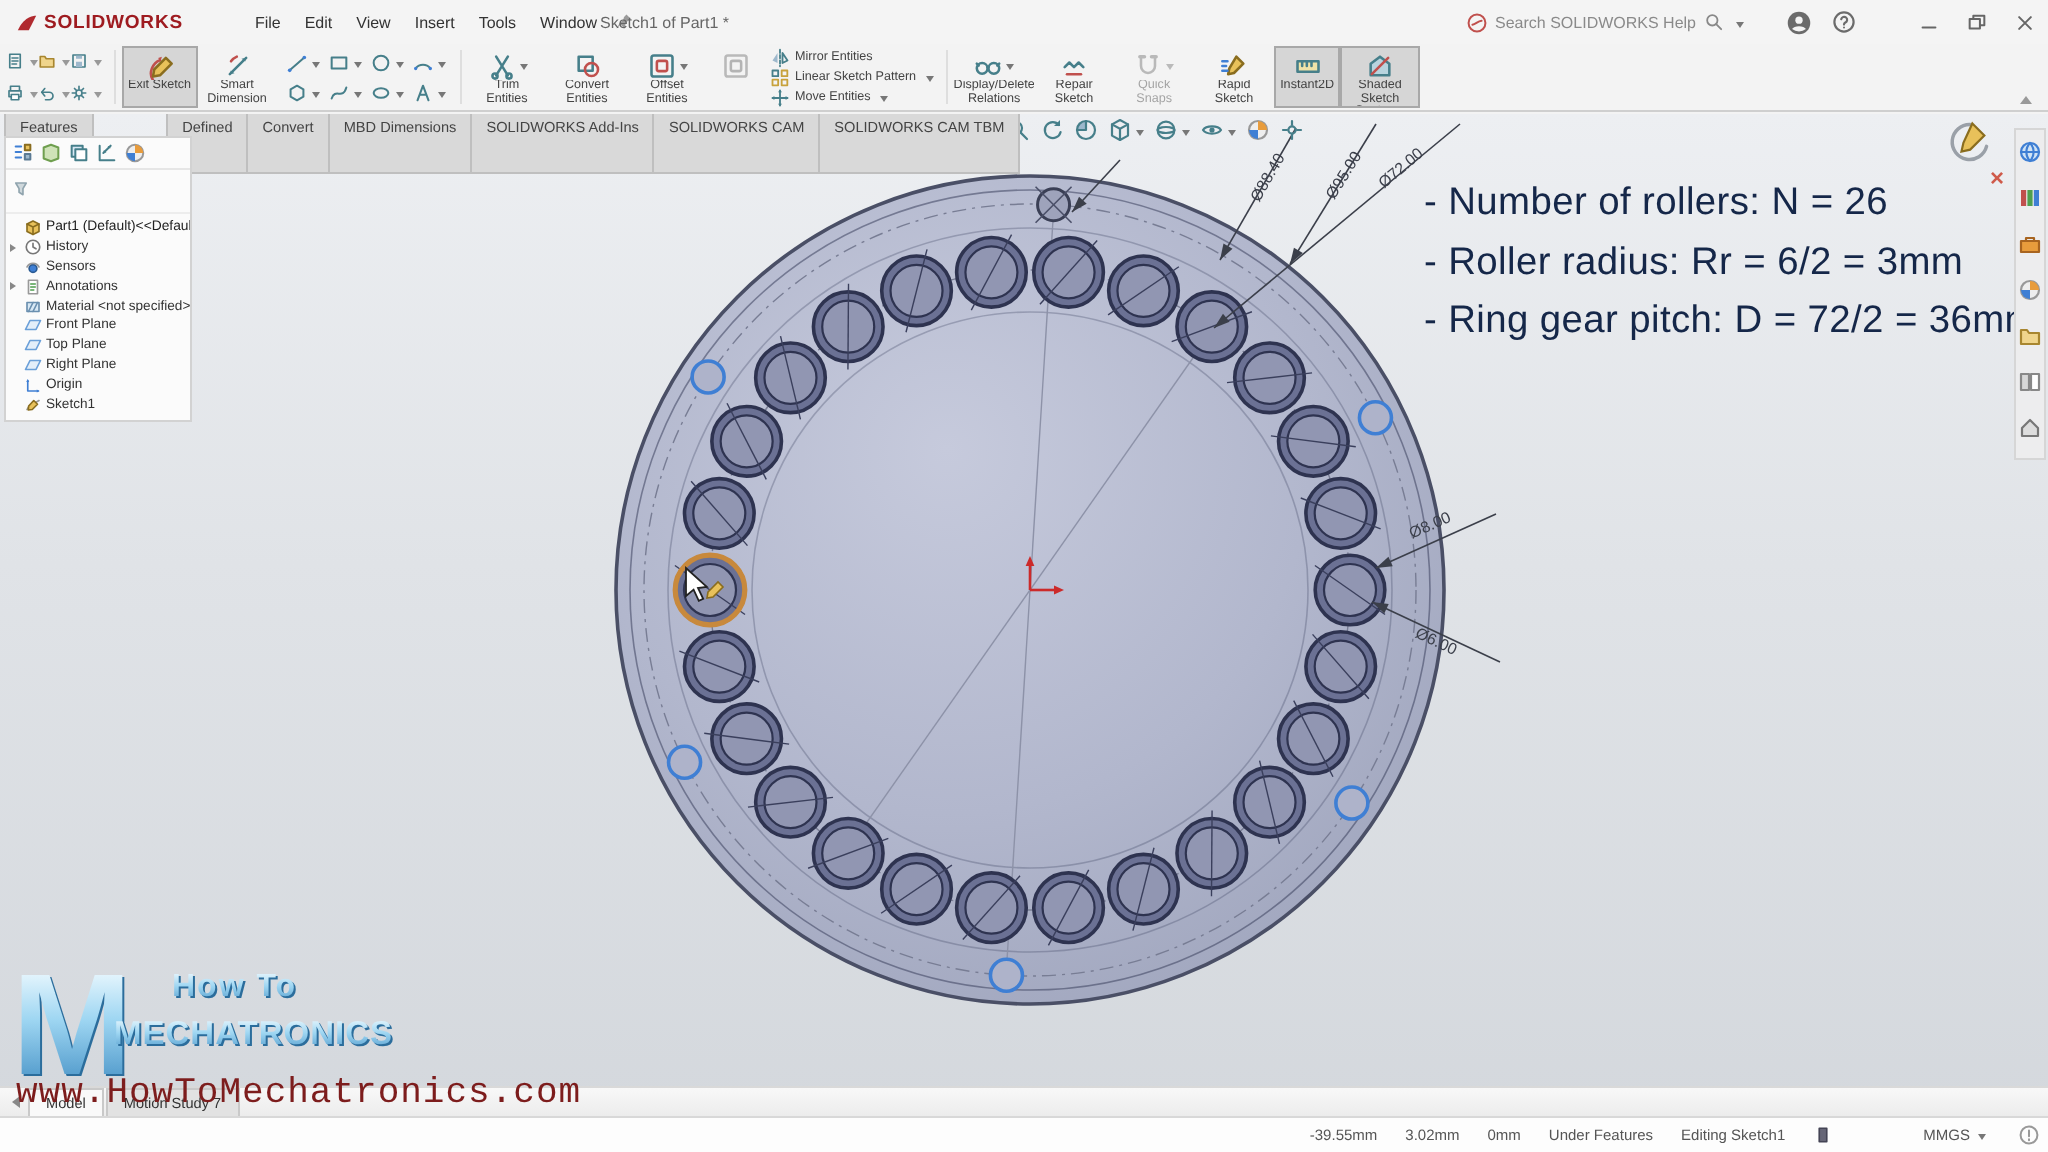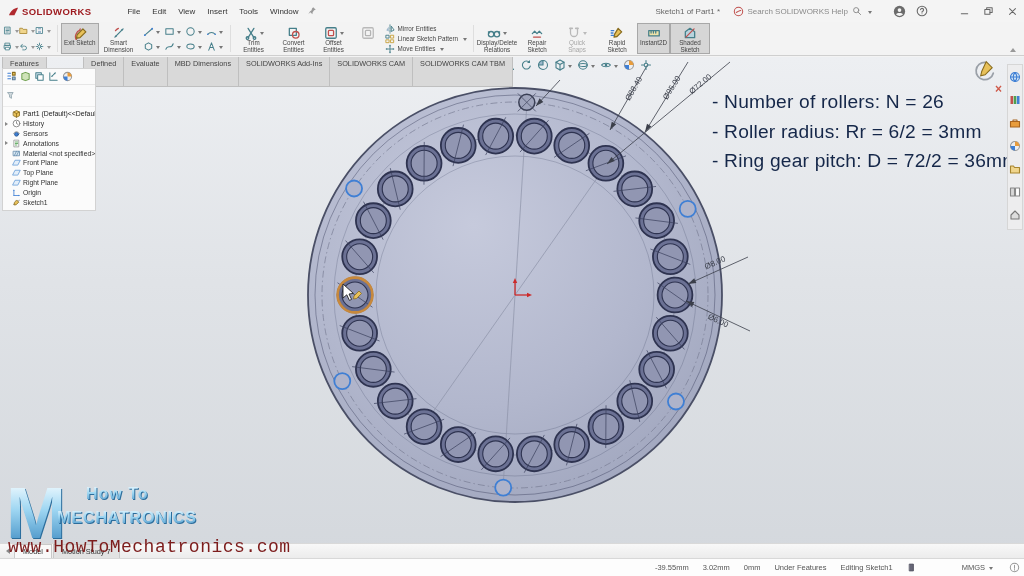--- a/index.html
+++ b/index.html
@@ -8,21 +8,21 @@
   .app { position:relative; width:1024px; height:576px; background:#f3f3f3; }
 
   
   .titlebar { position:absolute; top:0; left:0; right:0; height:22px; background:#f4f4f4;
     display:flex; align-items:center; z-index:20; }
   .logo { display:flex; align-items:flex-start; gap:3px; margin-left:8px;
     font-weight:bold; font-size:9.5px; color:#9e1b20; letter-spacing:.4px; flex:none; }
   .menubar { display:flex; margin-left:30px; }
   .menubar .mi { font-size:8px; padding:2px 6px; color:#333; }
   .pinw { margin-left:2px; display:flex; align-items:center; }
-  .doc-title { position:absolute; left:300px; width:420px; text-align:right; font-size:8px; color:#666; }
+  .doc-title { position:absolute; left:300px; width:420px; text-align:left; font-size:8px; color:#666; }
   .search { position:absolute; right:152px; display:flex; align-items:center; gap:4px;
     font-size:8px; color:#8a8a8a; }
   .tb-ico { display:flex; align-items:center; }
   .user-help { position:absolute; right:96px; display:flex; gap:10px; align-items:center; }
   .winbtns { position:absolute; right:6px; display:flex; gap:13px; align-items:center; }
 
   
   .ribbon { position:absolute; top:22px; left:0; right:0; height:34px; background:#f3f3f3;
     border-bottom:1px solid #cfcfcf; display:flex; align-items:stretch; padding-left:3px; z-index:19; }
   .qat { display:grid; grid-template-columns:repeat(3,16px); grid-auto-rows:16px;
@@ -565,21 +565,21 @@
           <circle cx="355" cy="295" r="17.4" fill="none" stroke="#c8893c" stroke-width="2.6"></circle>
           <path d="M343 284 l0 14 3.8-3.2 2.6 5.6 2.2-1 -2.6-5.4 4.4-.6 z" fill="#fff" stroke="#222" stroke-width="0.9"></path>
           <path d="M354 296l5-5 2.5 2.5-5 5-3 .5z" fill="#e8c15a" stroke="#8a6d1f" stroke-width="0.8"></path>
         </g>
     </svg>
 
     <div class="cmdtabs" id="cmdtabs">
         <span class="tab">Features</span>
         <span class="tab active">Sketch</span>
         <span class="tab">Defined</span>
-        <span class="tab">Evaluate</span>
+        <span class="tab">Convert</span>
         <span class="tab">MBD Dimensions</span>
         <span class="tab">SOLIDWORKS Add-Ins</span>
         <span class="tab">SOLIDWORKS CAM</span>
         <span class="tab">SOLIDWORKS CAM TBM</span>
       </div>
     <div class="headsup" id="headsup">
         <span style="display: flex; align-items: center;">
           <svg width="12" height="12" viewBox="0 0 12 12" fill="none" stroke="#467f8a" stroke-width="1.1" stroke-linecap="round" stroke-linejoin="round">
             <circle cx="5" cy="5" r="3"></circle>
             <path d="M7.2 7.2L10.5 10.5"></path>

